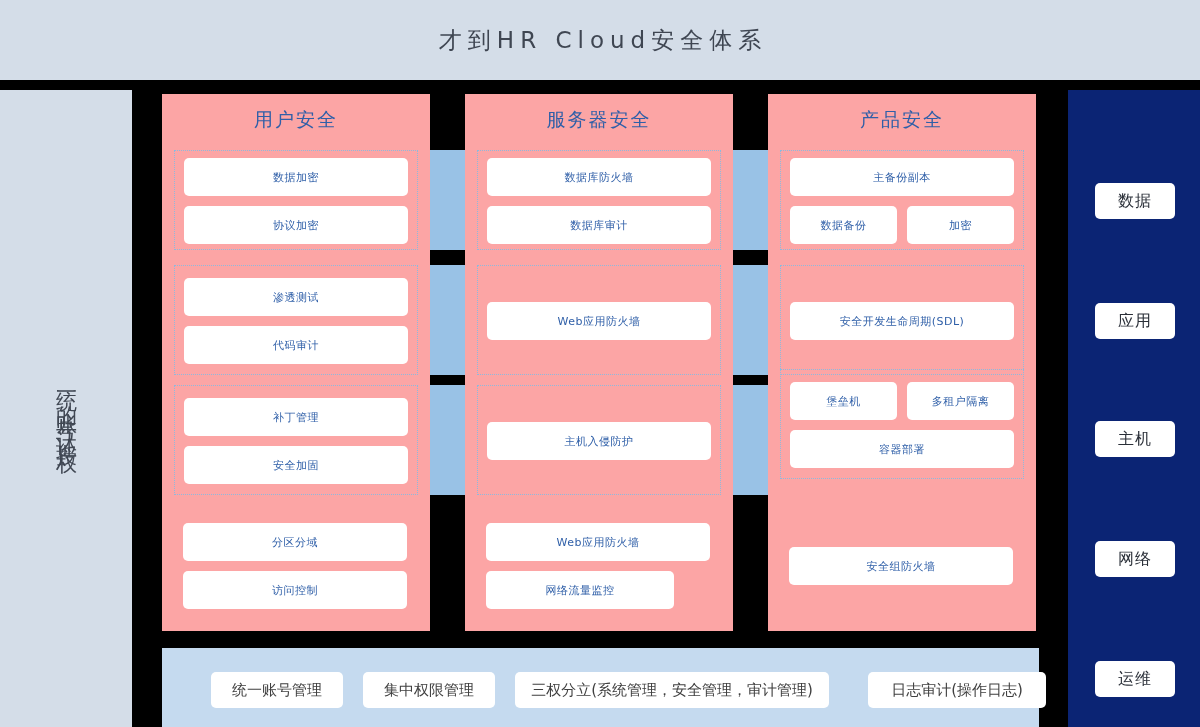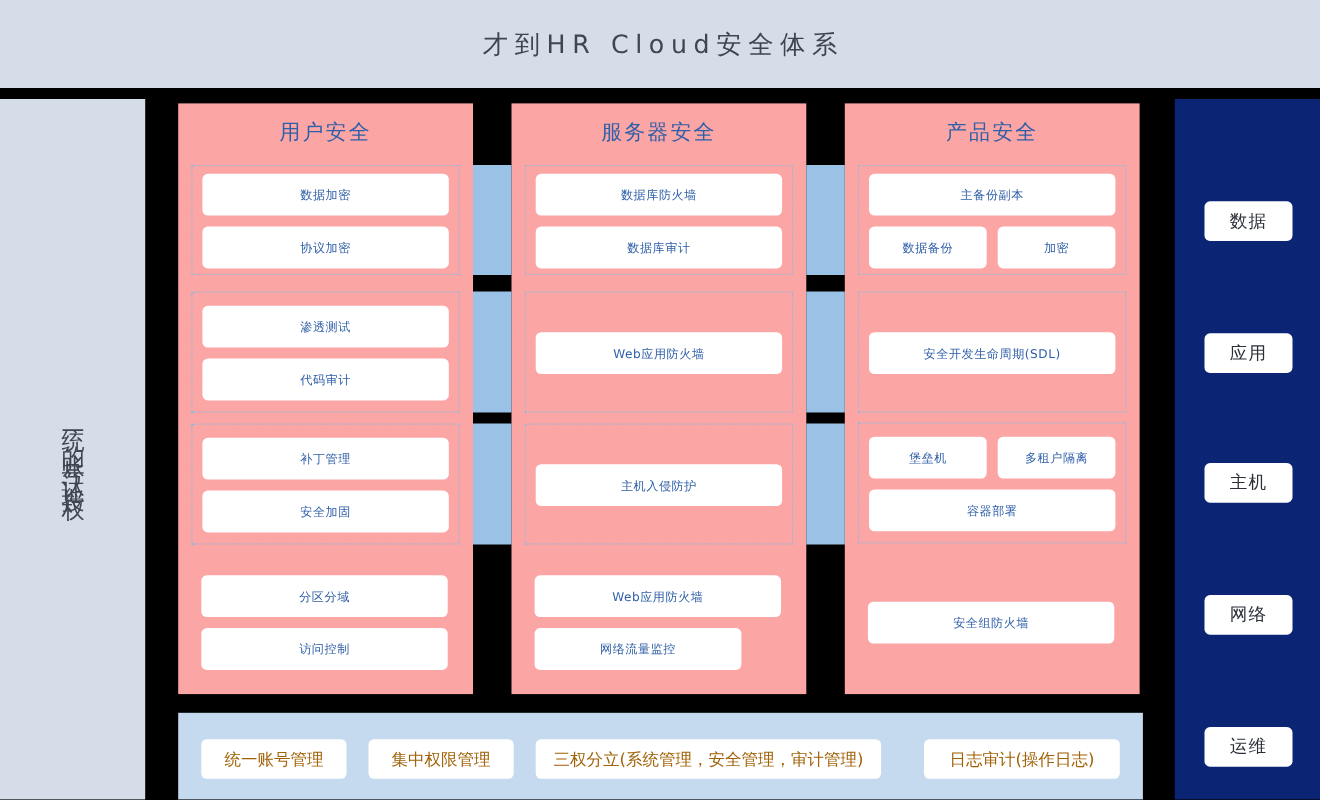--- a/index.html
+++ b/index.html
@@ -147,23 +147,24 @@
   .bottom-box {
     position: absolute;
     top: 24px;
     height: 36px;
     background: #ffffff;
     border-radius: 5px;
     display: flex;
     align-items: center;
     justify-content: center;
     font-size: 15px;
-    color: #a16207;
+    color: #404040;
     box-sizing: border-box;
     padding: 0 10px;
+    margin-left: 28px;
   }
 </style>
 </head>
 <body>
 
 <div id="canvas">
 
   <div class="titlebar">
     <div class="title-text">才到HR Cloud安全体系</div>
   </div>
@@ -226,21 +227,21 @@
     <div class="col col-3">
       <div class="col-head">产品安全</div>
       <div class="group" style="top: 56px; height: 100px;">
         <div class="box" style="left: 9px; top: 7px; width: 224px; height: 38px;">主备份副本</div>
         <div class="box" style="left: 9px; top: 55px; width: 107px; height: 38px;">数据备份</div>
         <div class="box" style="left: 126px; top: 55px; width: 107px; height: 38px;">加密</div>
       </div>
       <div class="group" style="top: 171px; height: 110px;">
         <div class="box" style="left: 9px; top: 36px; width: 224px; height: 38px;">安全开发生命周期(SDL)</div>
       </div>
-      <div class="group" style="top: 290px; height: 110px; text-decoration: underline;">
+      <div class="group" style="top: 275px; height: 110px; text-decoration: underline;">
         <div class="box" style="left: 9px; top: 12px; width: 107px; height: 38px;">堡垒机</div>
         <div class="box" style="left: 126px; top: 12px; width: 107px; height: 38px;">多租户隔离</div>
         <div class="box" style="left: 9px; top: 60px; width: 224px; height: 38px;">容器部署</div>
       </div>
       <div class="group plain" style="top: 411px; height: 122px;">
         <div class="box" style="left: 9px; top: 42px; width: 224px; height: 38px;">安全组防火墙</div>
       </div>
     </div>
     <div class="connector conn-a" style="top: 150px; height: 100px;"></div>
     <div class="connector conn-a" style="top: 265px; height: 110px;"></div>

